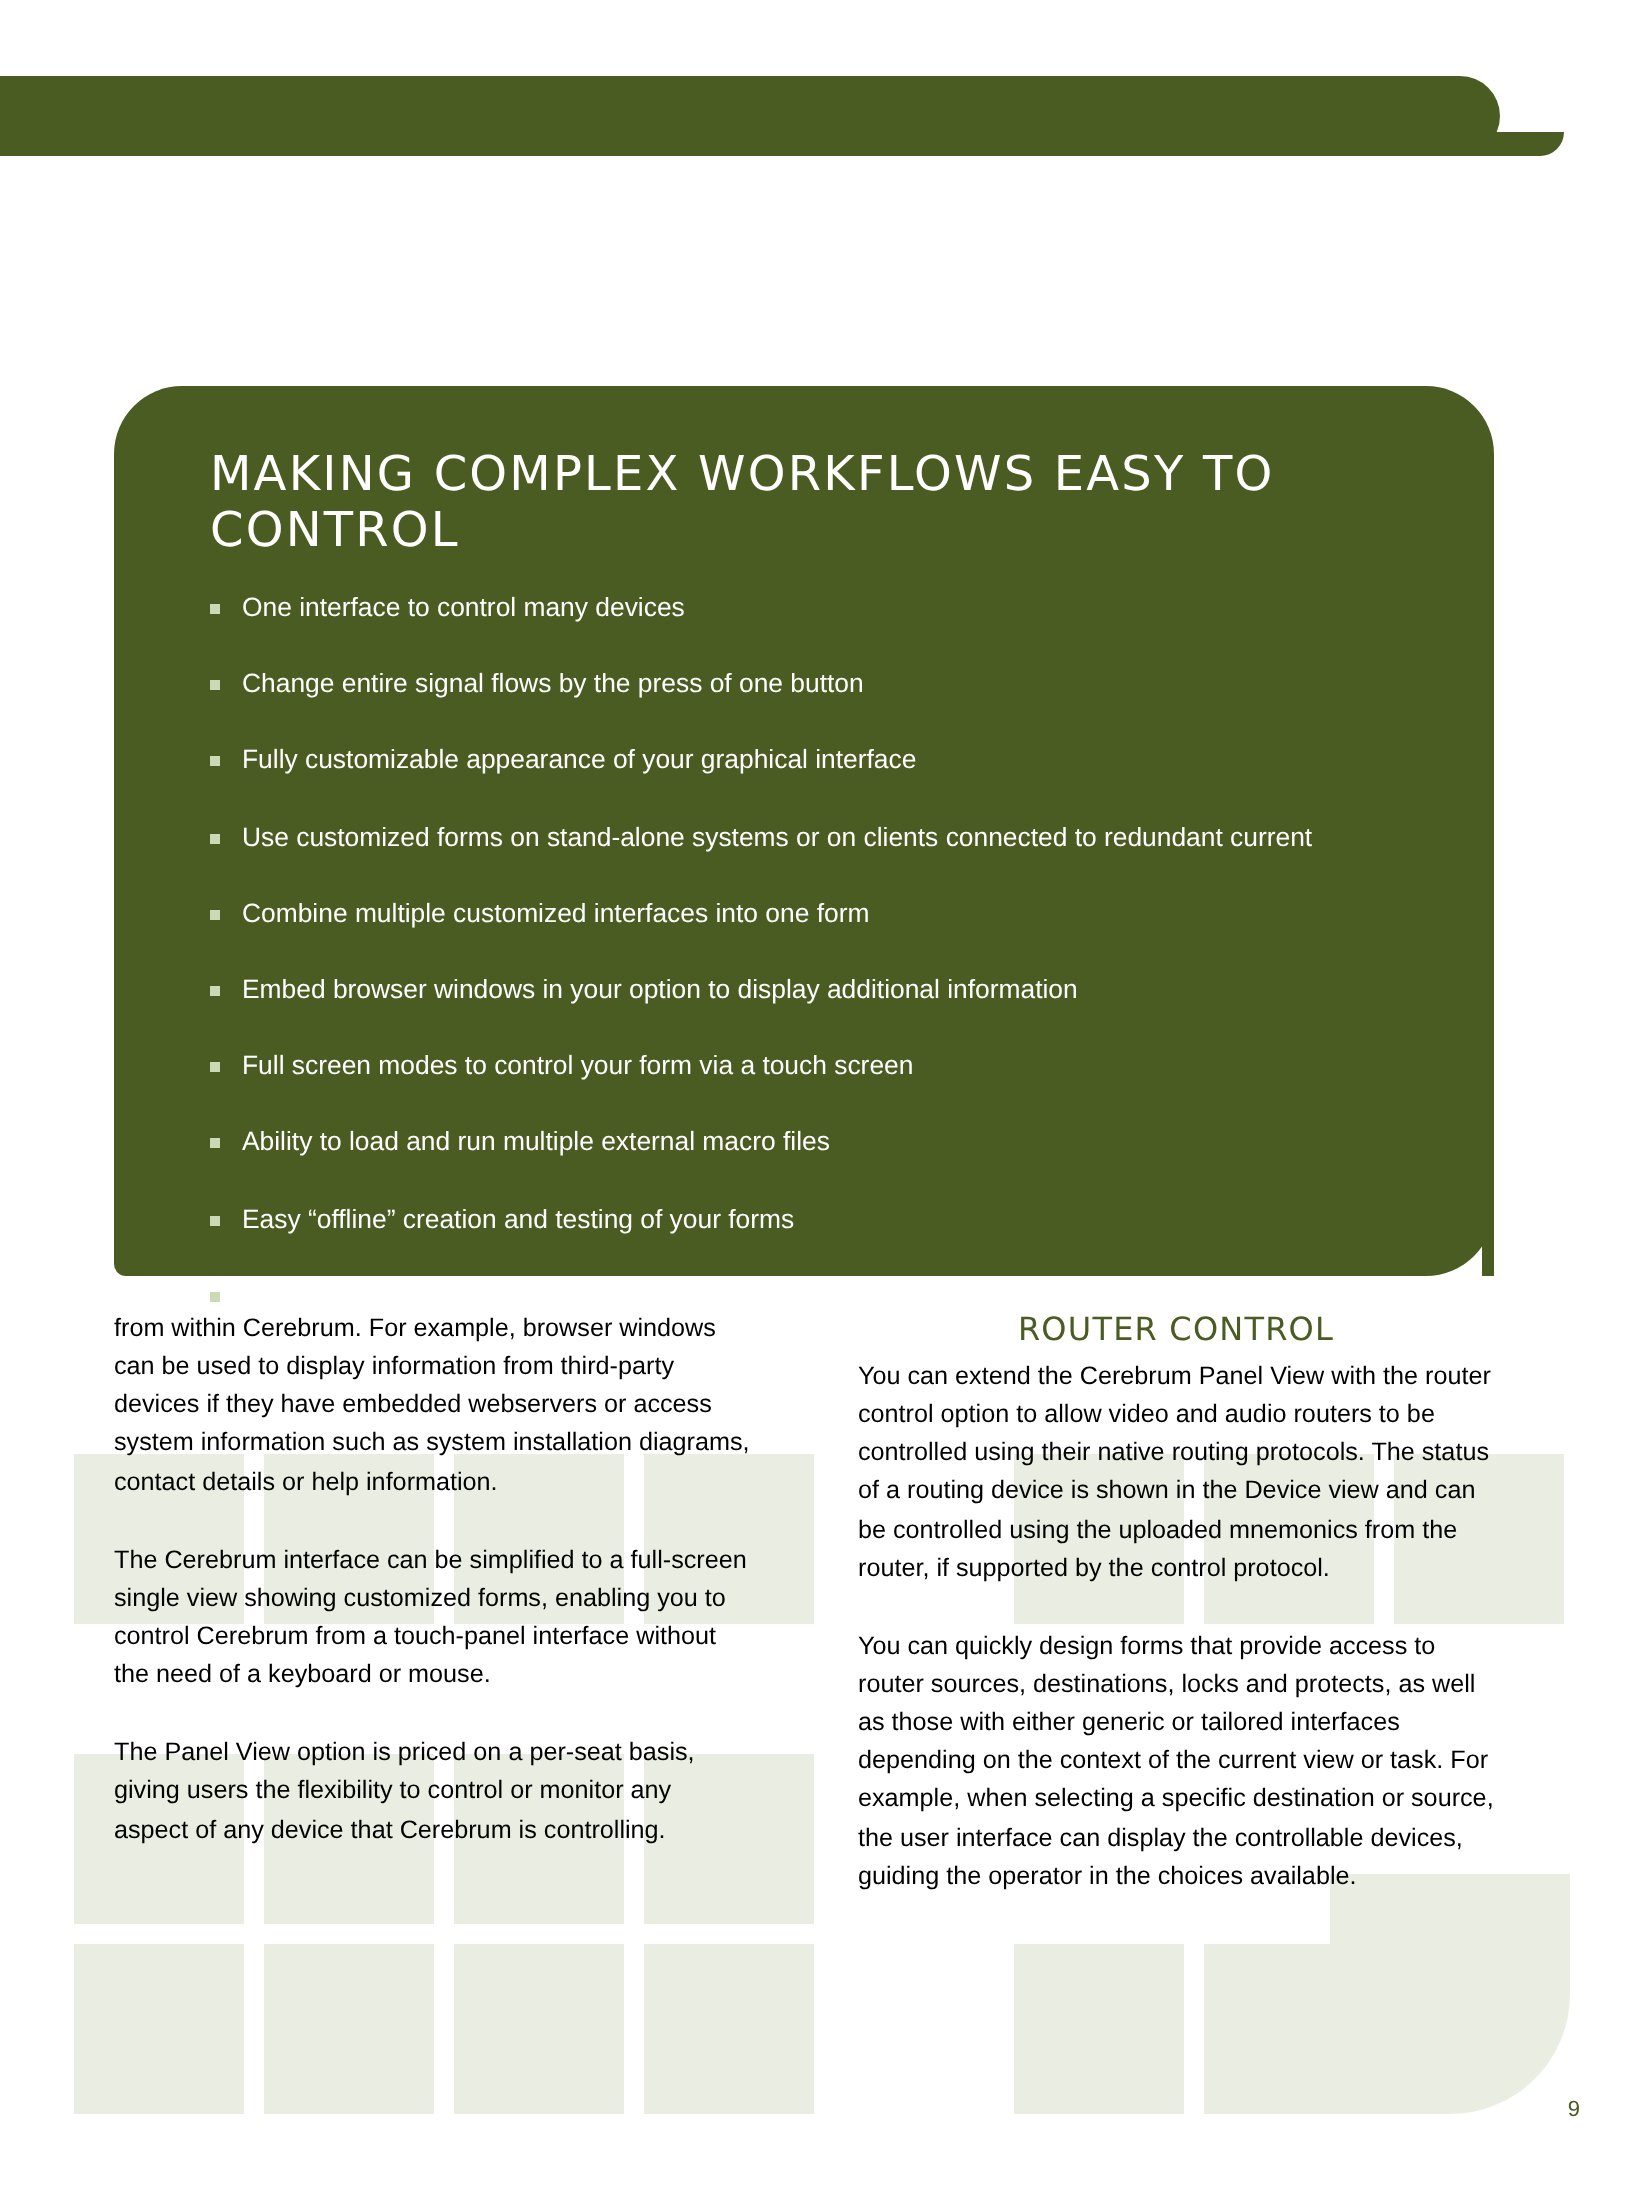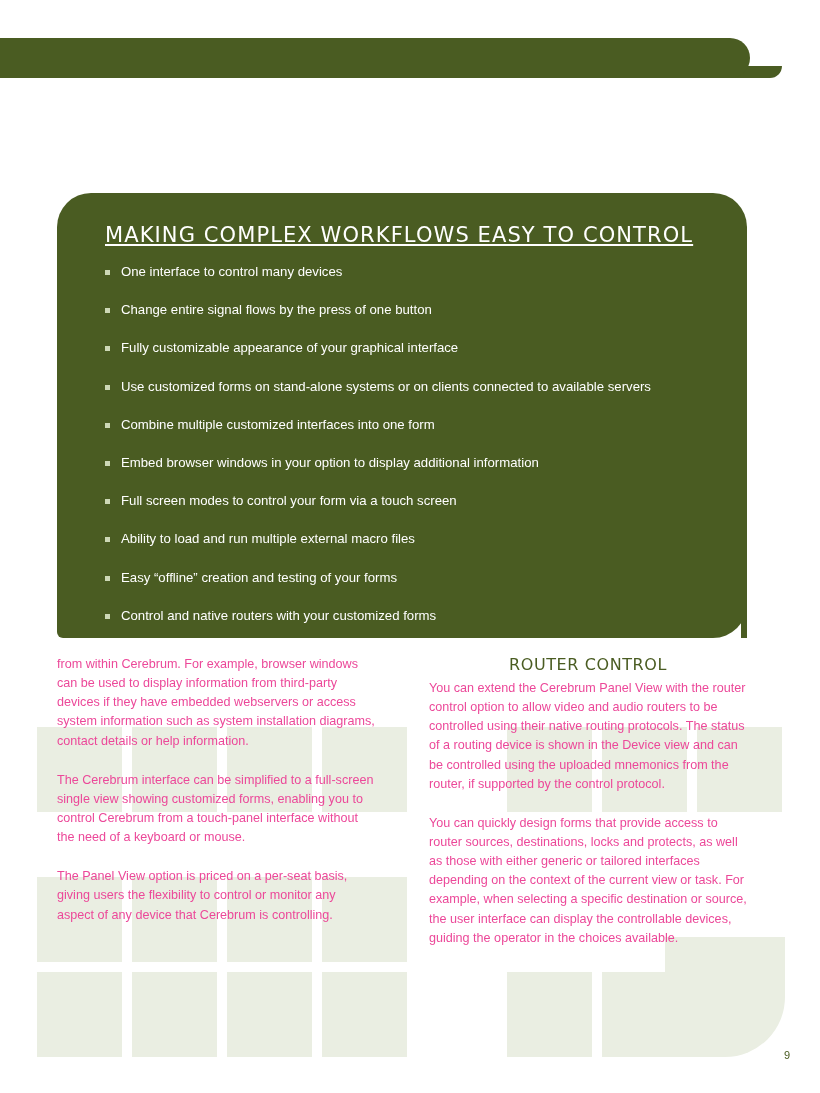--- a/index.html
+++ b/index.html
@@ -80,26 +80,25 @@
     position: absolute;
     right: 0;
     top: 56px;
     width: 6px;
     height: 389px;
     background: #4a5c22;
   }
   .panel-title {
     color: #ffffff;
     font-family: "DejaVu Sans", sans-serif;
-    font-size: 21px;
+    font-size: 24px;
     letter-spacing: 1.1px;
     font-weight: normal;
     margin: 0 0 18px 0;
     padding-top: 8px;
-    text-decoration: underline;
   }
   .bullet-list {
     list-style: none;
     margin: 0;
     padding: 0;
   }
   .bullet-list li {
     color: #ffffff;
     font-size: 13.2px;
     line-height: 1;
@@ -126,21 +125,21 @@
     display: flex;
     gap: 54px;
   }
   .col {
     width: 318px;
   }
   .col p {
     margin: 0 0 20px 0;
     font-size: 12.6px;
     line-height: 1.52;
-    color: #ec4899;
+    color: #000000;
   }
   .col-right h2 {
     margin: 0 0 5px 0;
     font-family: "DejaVu Sans", sans-serif;
     font-size: 16px;
     letter-spacing: 0.6px;
     font-weight: normal;
     color: #4a5c22;
     text-align: center;
   }
@@ -182,21 +181,21 @@
 
 <div class="top-banner-shadow"></div>
 <div class="top-banner"></div>
 
 <section class="feature-panel">
   <h1 class="panel-title">MAKING COMPLEX WORKFLOWS EASY TO CONTROL</h1>
   <ul class="bullet-list">
     <li><span class="bullet-sq"></span><span>One interface to control many devices</span></li>
     <li><span class="bullet-sq"></span><span>Change entire signal flows by the press of one button</span></li>
     <li><span class="bullet-sq"></span><span>Fully customizable appearance of your graphical interface</span></li>
-    <li><span class="bullet-sq"></span><span>Use customized forms on stand-alone systems or on clients connected to available servers</span></li>
+    <li><span class="bullet-sq"></span><span>Use customized forms on stand-alone systems or on clients connected to redundant current</span></li>
     <li><span class="bullet-sq"></span><span>Combine multiple customized interfaces into one form</span></li>
     <li><span class="bullet-sq"></span><span>Embed browser windows in your option to display additional information</span></li>
     <li><span class="bullet-sq"></span><span>Full screen modes to control your form via a touch screen</span></li>
     <li><span class="bullet-sq"></span><span>Ability to load and run multiple external macro files</span></li>
     <li><span class="bullet-sq"></span><span>Easy “offline” creation and testing of your forms</span></li>
     <li><span class="bullet-sq"></span><span>Control and native routers with your customized forms</span></li>
   </ul>
 </section>
 
 <div class="columns">

